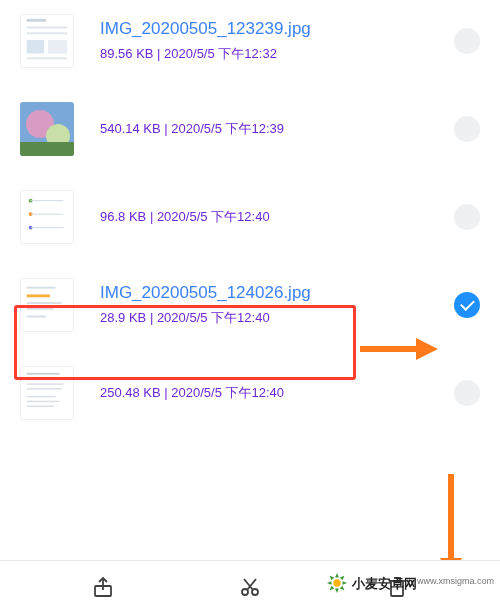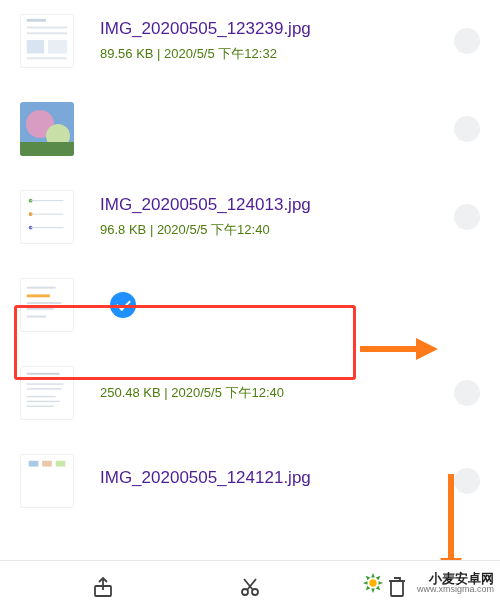--- a/index.html
+++ b/index.html
@@ -3,36 +3,36 @@
 <meta charset="utf-8">
 <style>
   *{box-sizing:border-box;margin:0;padding:0;}
   html,body{width:500px;height:612px;font-family:-apple-system,"Helvetica Neue",Arial,sans-serif;background:#fff;position:relative;overflow:hidden;}
   .list{padding-top:4px;}
   .row{display:flex;align-items:center;padding:10px 20px 24px 20px;position:relative;}
   .thumb{width:54px;height:54px;flex-shrink:0;border:1px solid #eee;border-radius:3px;background:#fff;margin-right:26px;display:flex;align-items:center;justify-content:center;overflow:hidden;}
   .thumb.no-border{border:none;}
   .thumb svg{width:100%;height:100%;}
   .meta{flex:1;min-width:0;}
-  .fname{font-size:17px;color:#4c1d95;font-weight:500;margin-bottom:6px;white-space:nowrap;overflow:hidden;text-overflow:ellipsis;}
-  .sub{font-size:13px;color:#4d7c0f;}
+  .fname{font-size:17px;color:#3b82f6;font-weight:500;margin-bottom:6px;white-space:nowrap;overflow:hidden;text-overflow:ellipsis;}
+  .sub{font-size:13px;color:#6d28d9;}
   .sel{width:26px;height:26px;border-radius:50%;background:#eef0f2;flex-shrink:0;margin-left:10px;}
   .sel.checked{background:#1e90ff;display:flex;align-items:center;justify-content:center;}
   .sel.checked::after{content:"";width:11px;height:6px;border-left:2.5px solid #fff;border-bottom:2.5px solid #fff;transform:rotate(-45deg) translate(1px,-1px);}
   .highlight-box{position:absolute;left:14px;top:305px;width:342px;height:75px;border:3px solid #ff3b30;border-radius:3px;pointer-events:none;}
   .arrow{position:absolute;pointer-events:none;}
   .arrow.a1{left:360px;top:334px;}
   .arrow.a2{left:436px;top:474px;}
   .toolbar{position:absolute;bottom:0;left:0;right:0;height:52px;border-top:1px solid #e6e6e6;background:#fff;display:flex;align-items:center;justify-content:space-around;padding:0 30px;}
   .tb-icon{width:26px;height:26px;display:flex;align-items:center;justify-content:center;color:#404040;}
   .watermark{position:absolute;right:6px;bottom:18px;display:flex;align-items:center;gap:4px;}
   .wm-logo{width:22px;height:22px;}
-  .wm-txt{display:flex;flex-direction:column;line-height:1;align-items:flex-end;}
+  .wm-txt{display:flex;flex-direction:row;line-height:1;}
   .wm-name{font-size:13px;font-weight:700;color:#222;}
-  .wm-url{font-size:9px;color:#777;margin-left:29px;}
+  .wm-url{font-size:9px;color:#777;}
   .corner{position:absolute;right:66px;bottom:2px;width:56px;height:48px;border-left:3px solid #ff3b30;border-bottom:3px solid #ff3b30;pointer-events:none;}
 </style>
 </head>
 <body>
 
 <div class="list">
     <div class="row">
       <div class="thumb">
         <svg viewBox="0 0 54 54">
           <rect width="54" height="54" fill="#fff"></rect>
@@ -53,84 +53,73 @@
     <div class="row">
       <div class="thumb no-border">
         <svg viewBox="0 0 54 54">
           <rect width="54" height="54" fill="#7aa8d8"></rect>
           <circle cx="20" cy="22" r="14" fill="#d89bc2"></circle>
           <circle cx="38" cy="34" r="12" fill="#c8e0a8"></circle>
           <rect x="0" y="40" width="54" height="14" fill="#5a8a4a"></rect>
         </svg>
       </div>
       <div class="meta">
+        <div class="sub"><span>540.14 KB</span><span>  |  </span><span>2020/5/5 下午12:39</span></div>
       </div>
       <div class="sel"></div>
     </div>
     <div class="row">
       <div class="thumb">
         <svg viewBox="0 0 54 54">
           <rect width="54" height="54" fill="#fff"></rect>
           <circle cx="10" cy="10" r="2" fill="#6ab04c"></circle>
           <line x1="10" y1="10" x2="44" y2="10" stroke="#d0d8e0" stroke-width="1"></line>
           <circle cx="10" cy="24" r="2" fill="#f0932b"></circle>
           <line x1="10" y1="24" x2="44" y2="24" stroke="#d0d8e0" stroke-width="1"></line>
           <circle cx="10" cy="38" r="2" fill="#686de0"></circle>
           <line x1="10" y1="38" x2="44" y2="38" stroke="#d0d8e0" stroke-width="1"></line>
         </svg>
       </div>
       <div class="meta">
-        <div class="fname">IMG_20200505_124013.jpg</div>
         <div class="sub"><span>96.8 KB</span><span>  |  </span><span>2020/5/5 下午12:40</span></div>
       </div>
       <div class="sel"></div>
     </div>
     <div class="row">
       <div class="thumb">
         <svg viewBox="0 0 54 54">
           <rect width="54" height="54" fill="#fff"></rect>
           <rect x="6" y="8" width="30" height="2" fill="#d8dee6"></rect>
           <rect x="6" y="16" width="24" height="3" fill="#f5b041"></rect>
           <rect x="6" y="24" width="36" height="2" fill="#d8dee6"></rect>
           <rect x="6" y="30" width="28" height="2" fill="#d8dee6"></rect>
           <rect x="6" y="38" width="20" height="2" fill="#d8dee6"></rect>
         </svg>
+      </div>
+      <div class="meta">
+        <div class="fname">IMG_20200505_124026.jpg</div>
+        <div class="sub"><span>28.9 KB</span><span>  |  </span><span>2020/5/5 下午12:40</span></div>
       </div>
       <div class="sel checked"></div>
     </div>
     <div class="row">
       <div class="thumb">
         <svg viewBox="0 0 54 54">
           <rect width="54" height="54" fill="#fff"></rect>
           <rect x="6" y="6" width="34" height="2" fill="#c8d0d8"></rect>
           <rect x="6" y="12" width="40" height="1.5" fill="#d8dee6"></rect>
           <rect x="6" y="17" width="38" height="1.5" fill="#d8dee6"></rect>
           <rect x="6" y="22" width="36" height="1.5" fill="#d8dee6"></rect>
           <rect x="6" y="30" width="30" height="1.5" fill="#d8dee6"></rect>
           <rect x="6" y="35" width="34" height="1.5" fill="#d8dee6"></rect>
           <rect x="6" y="40" width="28" height="1.5" fill="#d8dee6"></rect>
         </svg>
       </div>
       <div class="meta">
         <div class="sub"><span>250.48 KB</span><span>  |  </span><span>2020/5/5 下午12:40</span></div>
-      </div>
-      <div class="sel"></div>
-    </div>
-    <div class="row">
-      <div class="thumb">
-        <svg viewBox="0 0 54 54">
-          <rect width="54" height="54" fill="#fff"></rect>
-          <rect x="8" y="6" width="10" height="6" fill="#a8c8e8"></rect>
-          <rect x="22" y="6" width="10" height="6" fill="#e8c8a8"></rect>
-          <rect x="36" y="6" width="10" height="6" fill="#c8e8a8"></rect>
-        </svg>
-      </div>
-      <div class="meta">
-        <div class="fname">IMG_20200505_124121.jpg</div>
-        <div class="sub"><span></span><span></span></div>
       </div>
       <div class="sel"></div>
     </div>
   </div>
 
 <div class="highlight-box"></div>
 
 <svg class="arrow a1" width="78" height="30">
   <line x1="0" y1="15" x2="58" y2="15" stroke="#ff7a1a" stroke-width="6"></line>
   <polygon points="56,4 78,15 56,26" fill="#ff7a1a"></polygon>

